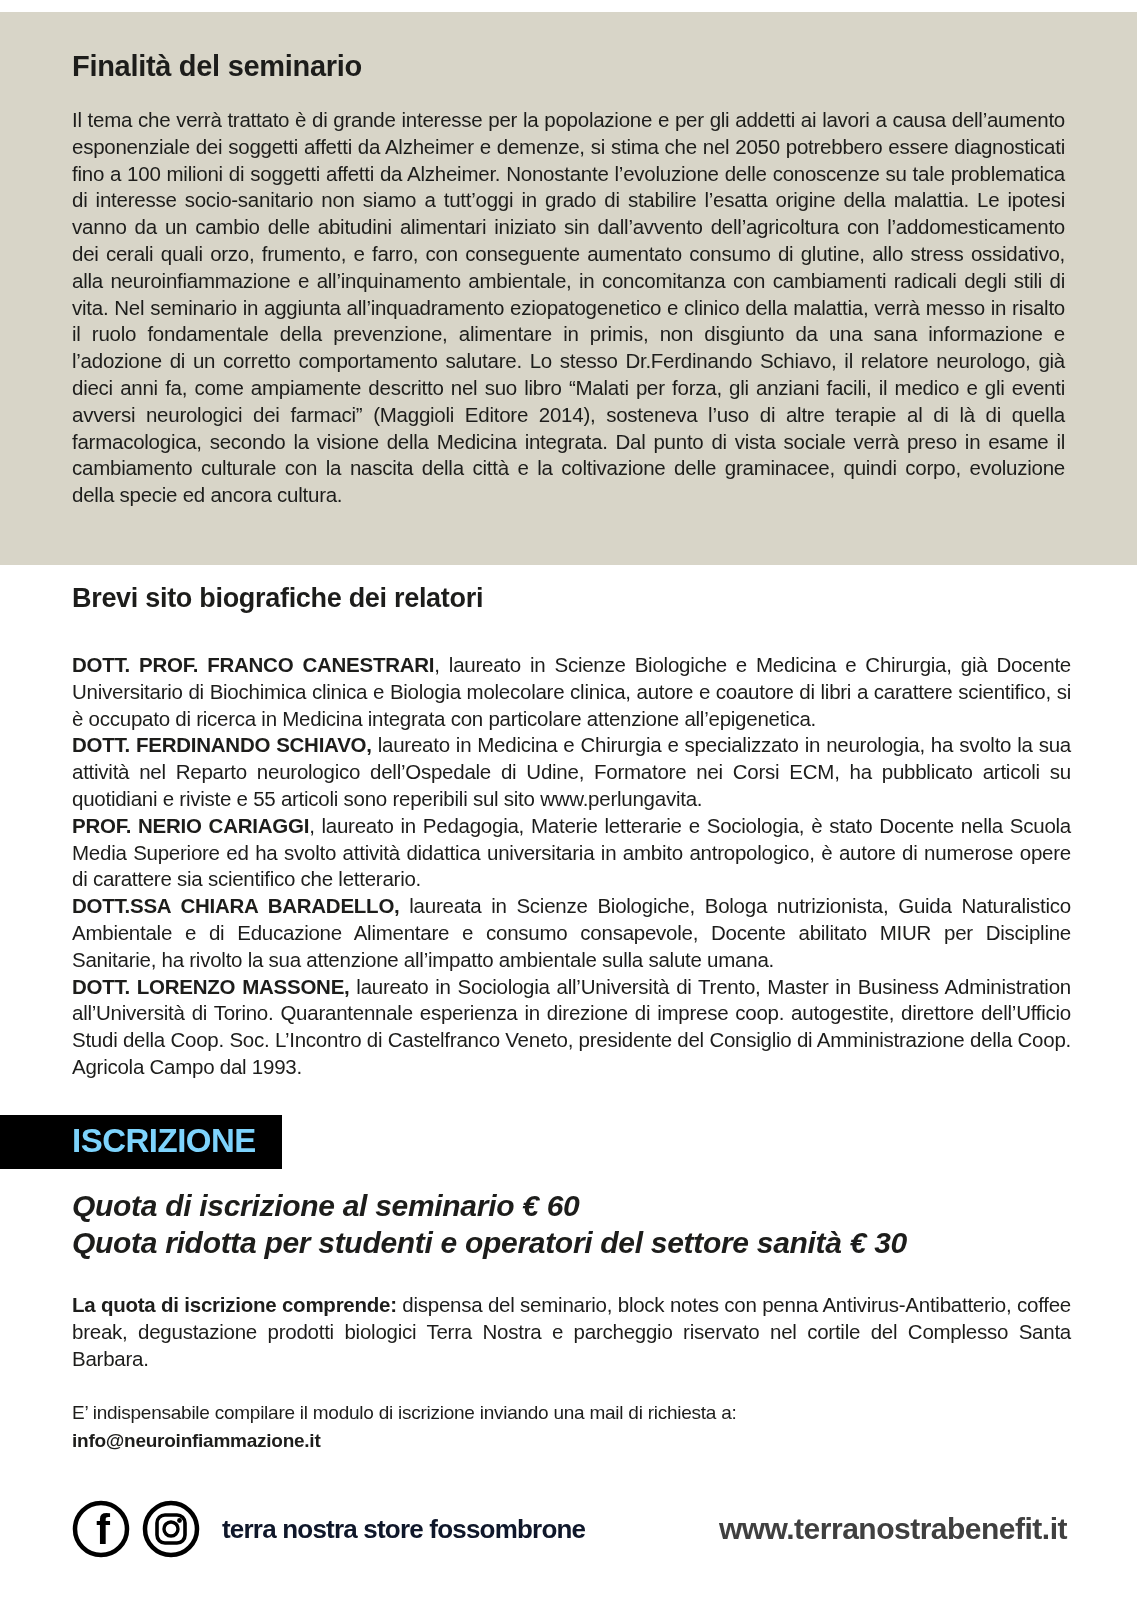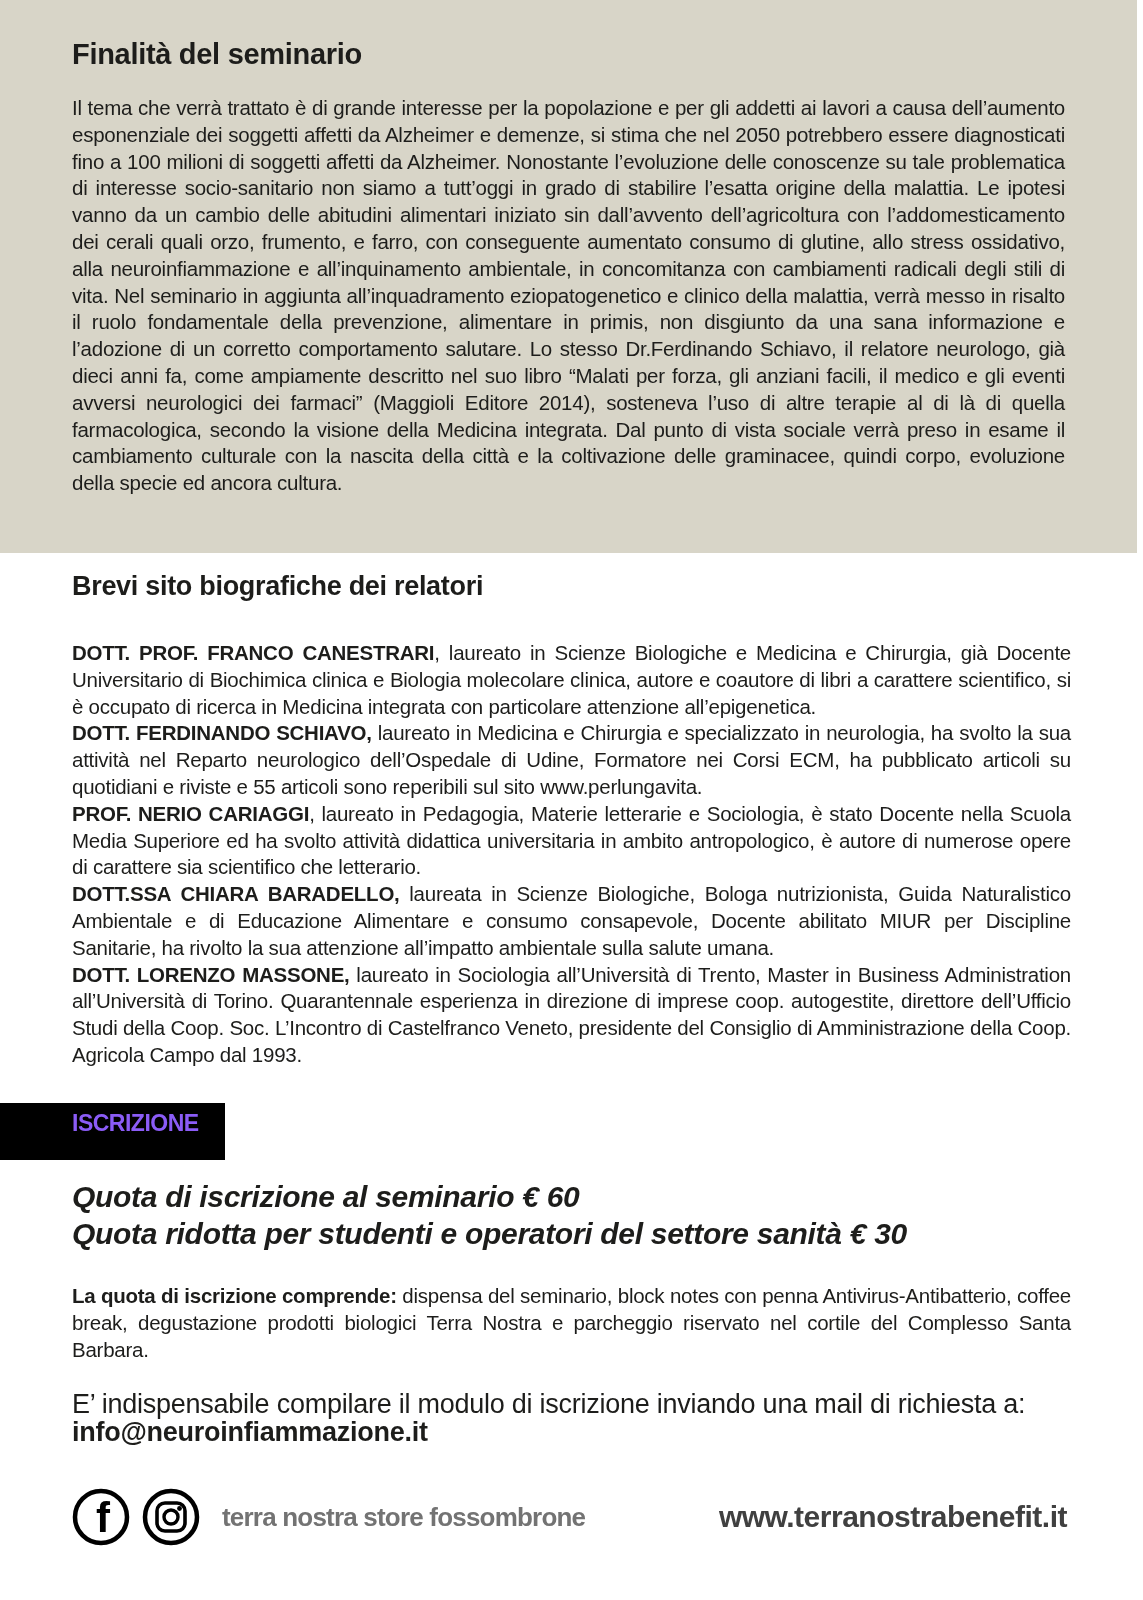--- a/index.html
+++ b/index.html
@@ -1,21 +1,21 @@
 <!DOCTYPE html>
 <html lang="it"><head>
 <meta charset="utf-8">
 <style>
   * { margin: 0; padding: 0; box-sizing: border-box; }
   html, body { background: #ffffff; }
   .page {
     position: relative;
     width: 1143px;
     height: 1560px;
-    margin: 0 auto;
+    margin: 12px auto;
     background: #ffffff;
     font-family: "Liberation Sans", sans-serif;
     color: #1d1d1b;
     overflow: hidden;
   }
   
   .intro-block {
     width: 1137px;
     min-height: 553px;
     background: #d8d5c8;
@@ -48,45 +48,45 @@
     letter-spacing: -0.25px;
     text-align: justify;
   }
   .bios p strong { font-weight: 700; }
   
   .iscrizione-box {
     display: inline-block;
     margin-left: -72px;
     margin-top: 34px;
     background: #000000;
-    color: #8b5cf6;
-    font-size: 23px;
+    color: #7dd3fc;
+    font-size: 33px;
     font-weight: 700;
     letter-spacing: -0.5px;
-    padding: 7px 26px 23px 72px;
+    padding: 7px 26px 9px 72px;
   }
   .fees {
     margin-top: 18px;
     font-size: 30px;
     font-weight: 700;
     letter-spacing: -0.3px;
     line-height: 37px;
     font-style: italic;
   }
   .includes {
     margin-top: 30px;
     font-size: 20.5px;
     line-height: 27px;
     letter-spacing: -0.25px;
     text-align: justify;
   }
   .includes strong { font-weight: 700; }
   .mail-note {
     margin-top: 27px;
-    font-size: 27px;
+    font-size: 19px;
     line-height: 28px;
     letter-spacing: -0.25px;
   }
   .mail-note .email { font-weight: 700; display: block; }
   
   .footer {
     position: absolute;
     left: 72px;
     right: 76px;
     top: 1488px;
@@ -94,21 +94,21 @@
     align-items: center;
     justify-content: space-between;
   }
   .footer-left { display: flex; align-items: center; gap: 12px; }
   .social-icon { width: 58px; height: 58px; display: block; cursor: pointer; }
   .store-text {
     margin-left: 10px;
     font-size: 26px;
     font-weight: 700;
     letter-spacing: -0.8px;
-    color: #737373;
+    color: #0f172a;
   }
   .website {
     font-size: 30px;
     font-weight: 700;
     letter-spacing: -0.5px;
     color: #404040;
     text-decoration: none;
   }
 </style>
 </head>

